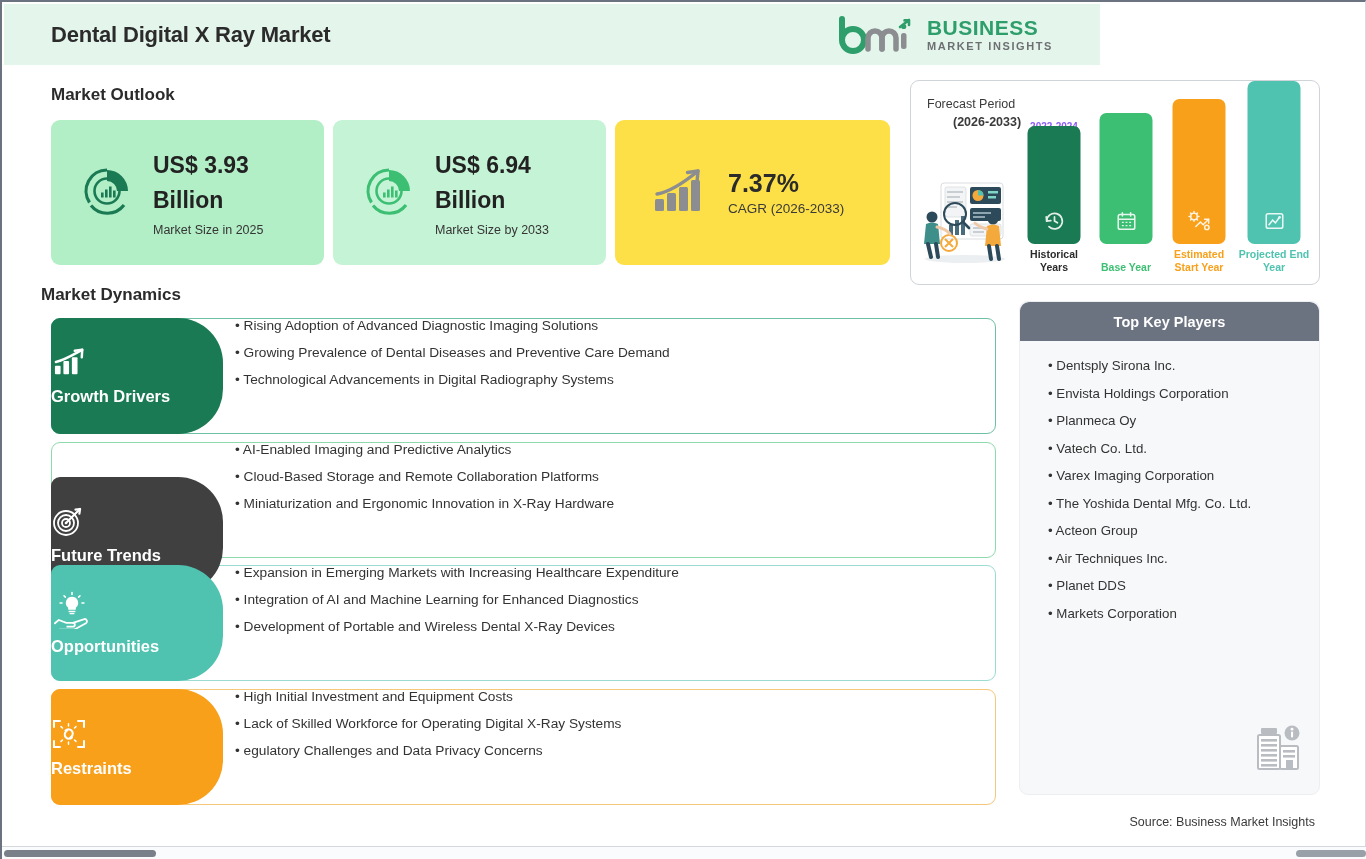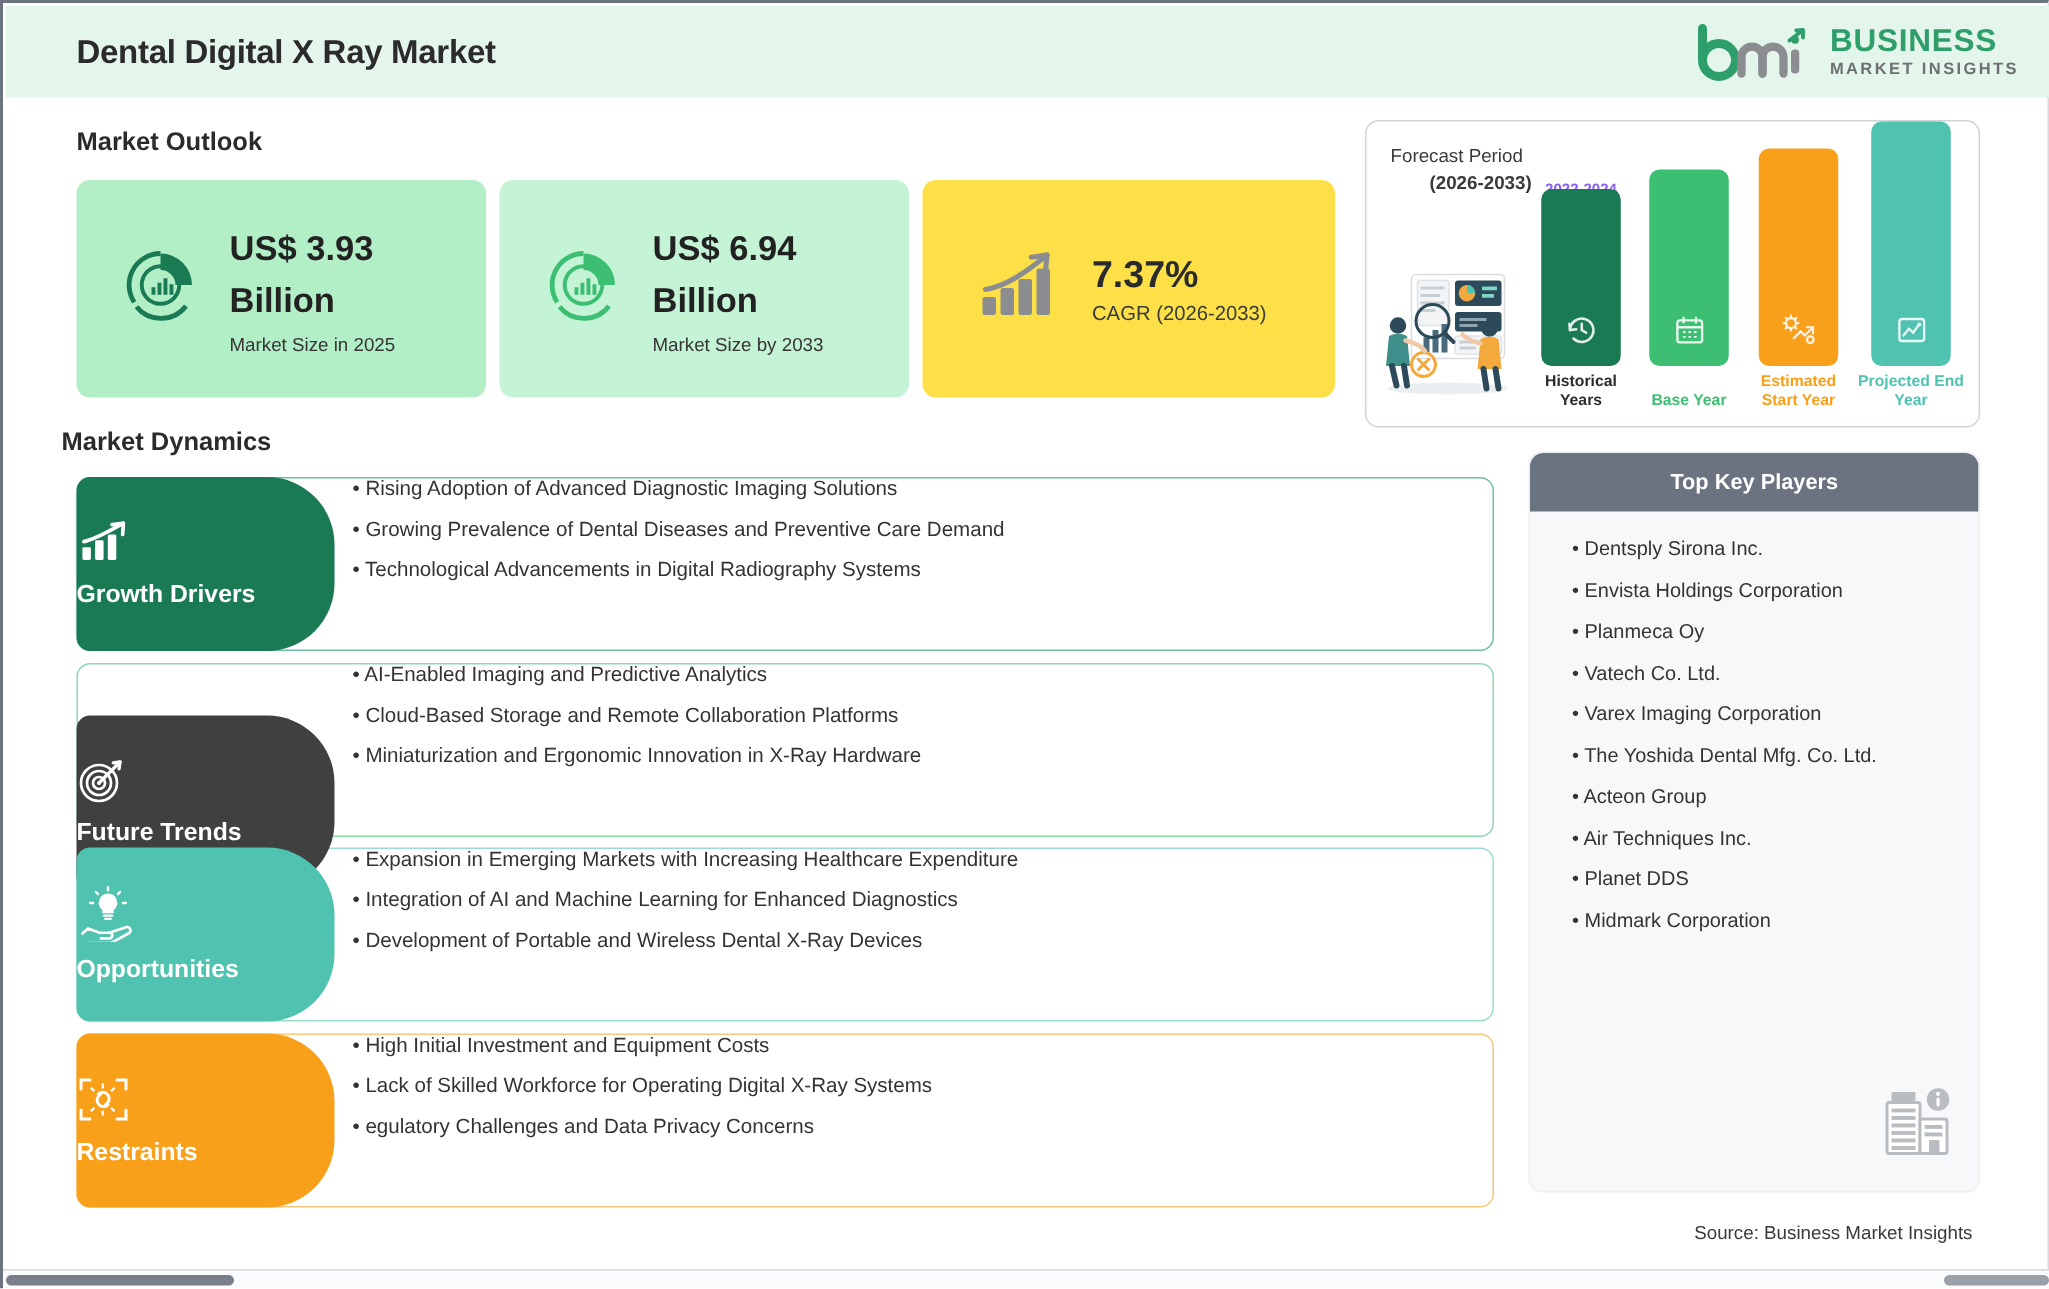--- a/index.html
+++ b/index.html
@@ -14,24 +14,24 @@
     width: 1366px; height: 859px;
     background: #ffffff;
     border-left: 2px solid #6b7280;
     border-right: 1px solid #d8dadd;
     border-top: 2px solid #6b7280;
   }
 
   
   .header {
     position: absolute; left: 2px; top: 2px;
-    width: 1363px; height: 61px;
+    width: 1096px; height: 61px;
     background: #e4f5ec;
     display: flex; align-items: center; justify-content: space-between;
-    padding: 0 21px 0 47px;
+    padding: 0 47px 0 47px;
   }
   .header-title {
     font-size: 22px; font-weight: bold; color: #2b2b2b; letter-spacing: -0.2px;
   }
   .logo { display: flex; align-items: center; gap: 9px; }
   .logo-mark { position: relative; width: 80px; height: 38px; }
   .logo-text { display: flex; flex-direction: column; line-height: 1; }
   .logo-line1 { font-size: 21px; font-weight: bold; color: #2e9e6b; letter-spacing: 0.5px; }
   .logo-line2 { font-size: 11px; font-weight: bold; color: #6d6f72; letter-spacing: 1.6px; margin-top: 3px; }
 
@@ -423,21 +423,21 @@
     <div id="players-list">
       <div class="player-item">• Dentsply Sirona Inc.</div>
       <div class="player-item">• Envista Holdings Corporation</div>
       <div class="player-item">• Planmeca Oy</div>
       <div class="player-item">• Vatech Co. Ltd.</div>
       <div class="player-item">• Varex Imaging Corporation</div>
       <div class="player-item">• The Yoshida Dental Mfg. Co. Ltd.</div>
       <div class="player-item">• Acteon Group</div>
       <div class="player-item">• Air Techniques Inc.</div>
       <div class="player-item">• Planet DDS</div>
-      <div class="player-item">• Midmark Corporation</div>
+      <div class="player-item">• Markets Corporation</div>
     </div>
     <div id="players-icon">
       <svg width="52" height="52" viewBox="0 0 52 52">
         <rect x="8" y="6" width="16" height="6" rx="1" fill="#b9bdc2"></rect>
         <rect x="5" y="13" width="22" height="34" rx="1.5" fill="#ffffff" stroke="#b9bdc2" stroke-width="2"></rect>
         <g fill="#b9bdc2">
           <rect x="8" y="17" width="16" height="2.6"></rect>
             <rect x="8" y="22" width="16" height="2.6"></rect>
           <rect x="8" y="27" width="16" height="2.6"></rect>
             <rect x="8" y="32" width="16" height="2.6"></rect>

